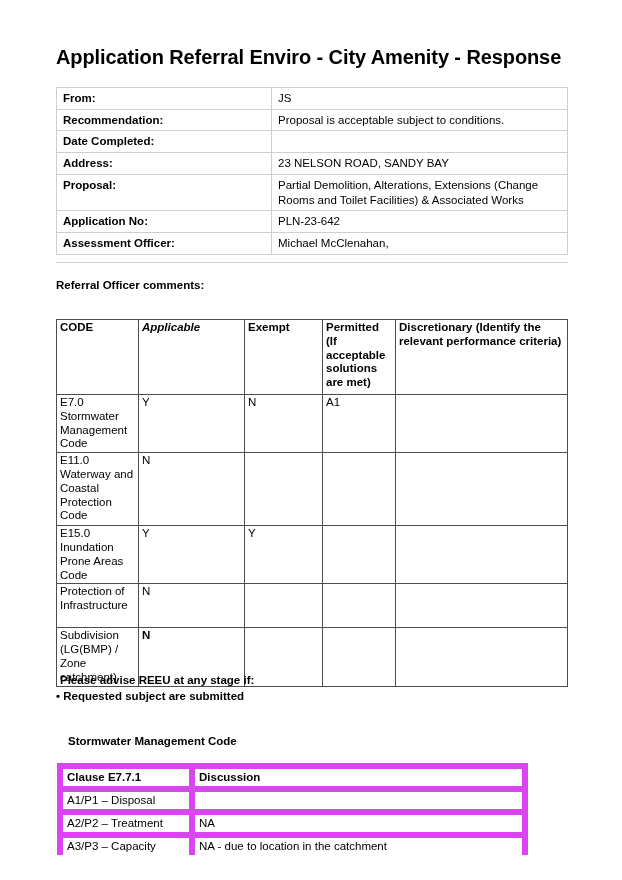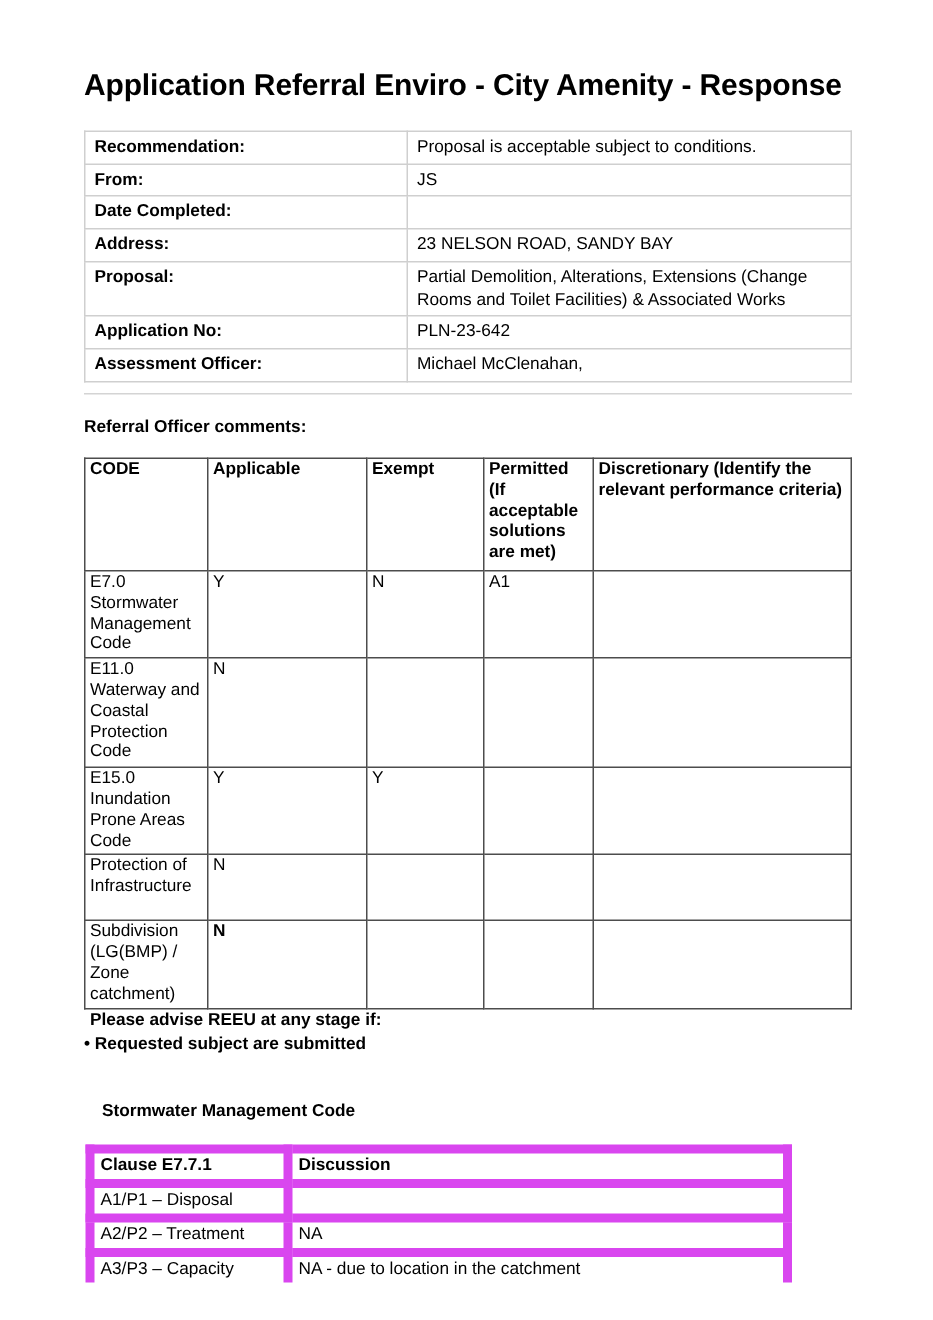--- a/index.html
+++ b/index.html
@@ -80,40 +80,40 @@
   }
   .heading-stormwater {
     left: 68px;
     top: 735px;
   }
 
   
   .code-table {
     position: absolute;
     left: 56px;
-    top: 305px;
+    top: 319px;
     width: 512px;
     border-collapse: collapse;
     table-layout: fixed;
     font-size: 11.5px;
   }
   .code-table th,
   .code-table td {
     border: 1px solid #4d4d4d;
     padding: 1px 2px 1px 3px;
     vertical-align: top;
     text-align: left;
     line-height: 1.20;
     font-weight: normal;
   }
   .code-table th {
     font-weight: bold;
   }
   .code-table .c-code    { width: 76px; }
-  .code-table .c-applic  { width: 100px; }
+  .code-table .c-applic  { width: 100px; font-style: italic; }
   .code-table .c-exempt  { width: 72px; }
   .code-table .c-permit  { width: 67px; }
   .code-table .c-discr   { width: auto; }
 
   .code-table tr.hdr th { height: 72px; }
   .code-table tr.r1 td { height: 55px; }
   .code-table tr.r2 td { height: 70px; }
   .code-table tr.r3 td { height: 54px; }
   .code-table tr.r4 td { height: 41px; }
   .code-table tr.r5 td { height: 56px; }
@@ -161,26 +161,26 @@
 </head>
 <body>
 
 <div class="page">
 
   <div class="doc-title">Application Referral Enviro - City Amenity - Response</div>
 
   <table class="info-table">
     <tbody>
       <tr>
+        <td class="label">From:</td>
+        <td class="value">JS</td>
+      </tr>
+      <tr>
         <td class="label">Recommendation:</td>
         <td class="value">Proposal is acceptable subject to conditions.</td>
-      </tr>
-      <tr>
-        <td class="label">From:</td>
-        <td class="value">JS</td>
       </tr>
       <tr>
         <td class="label">Date Completed:</td>
         <td class="value"></td>
       </tr>
       <tr>
         <td class="label">Address:</td>
         <td class="value">23 NELSON ROAD, SANDY BAY</td>
       </tr>
       <tr>

